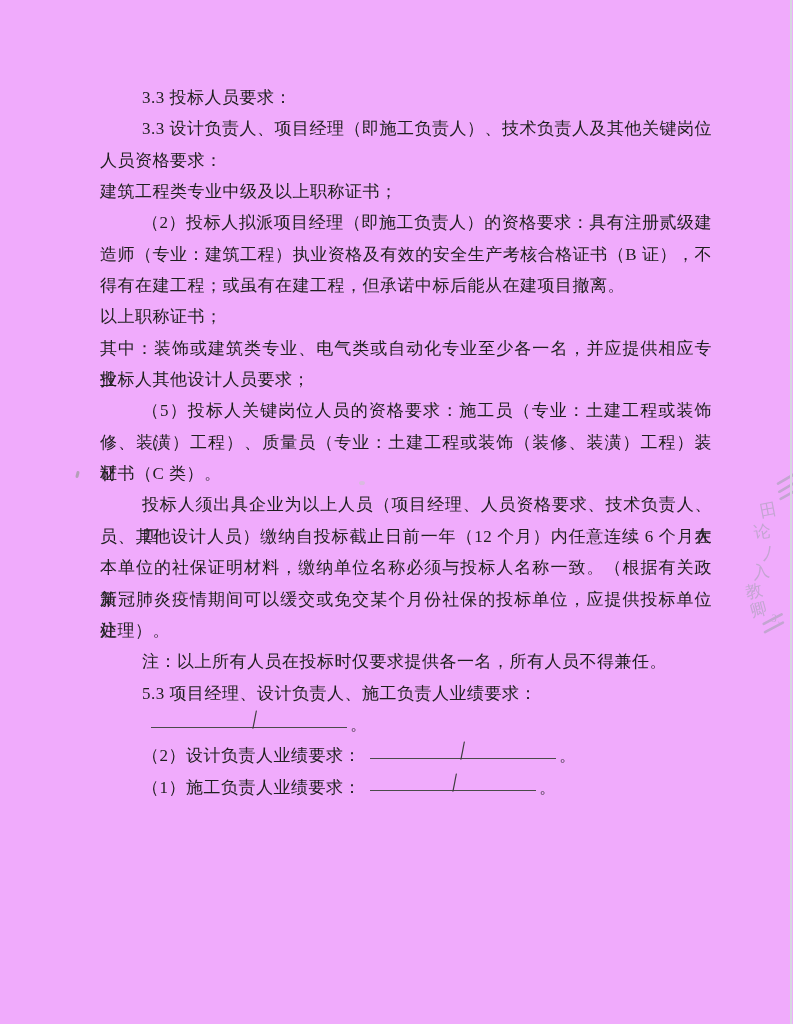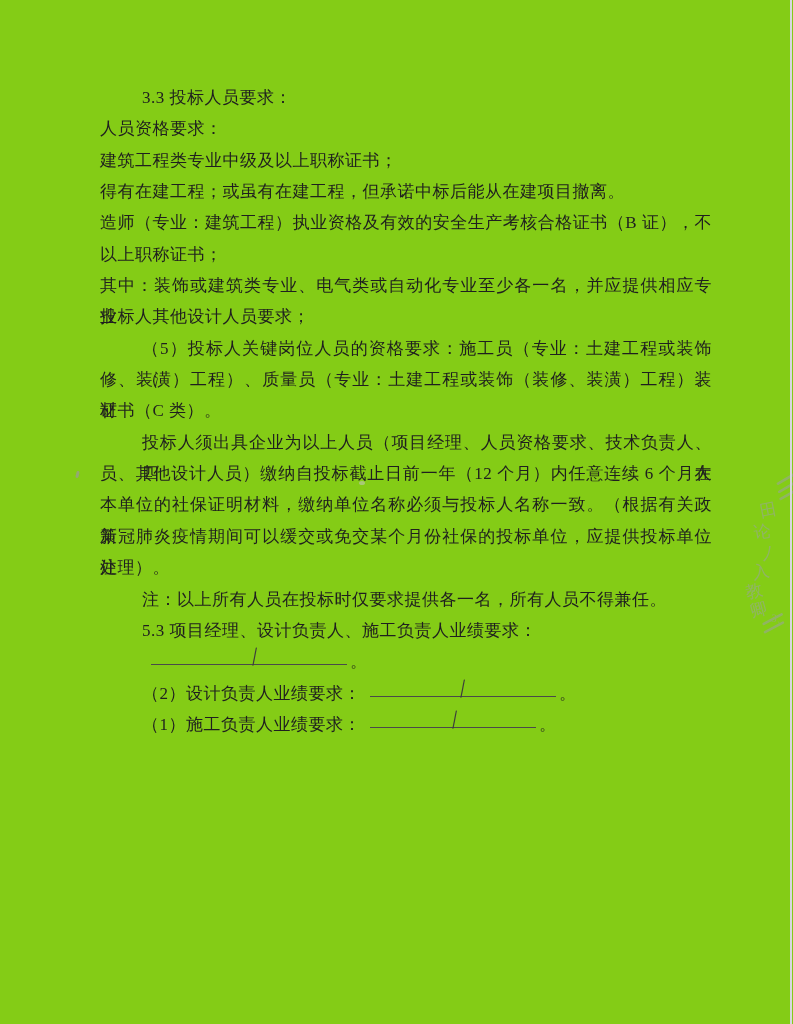--- a/index.html
+++ b/index.html
@@ -1,20 +1,20 @@
 <!DOCTYPE html>
 <html><head>
 <meta charset="utf-8">
 <title>Scanned Document Page</title>
 <style>
   html,body { margin:0; padding:0; background:#ffffff; }
   .page {
     position:relative;
     width:793px; height:1024px;
-    background:#84cc16;
+    background:#f0abfc;
     overflow:hidden;
     font-family:"Liberation Serif","DejaVu Serif",serif;
   }
   .textblock {
     position:absolute;
     left:100px; top:82px; width:612px;
     color:#1f1f1f;
     font-size:17px;
     letter-spacing:0.5px;
   }
@@ -89,30 +89,32 @@
   }
 </style>
 </head>
 <body>
 
 <div class="page">
 
   <div class="textblock">
   <div class="line indent endline">3.3 投标人员要求：</div>
 
+  <div class="line indent fill">3.3 设计负责人、项目经理（即施工负责人）、技术负责人及其他关键岗位</div>
 
   <div class="line endline">人员资格要求：</div>
 
 
   <div class="line endline">建筑工程类专业中级及以上职称证书；</div>
 
+  <div class="line indent fill">（2）投标人拟派项目经理（即施工负责人）的资格要求：具有注册贰级建</div>
+
+  <div class="line fill">造师（专业：建筑工程）执业资格及有效的安全生产考核合格证书（B 证），不</div>
 
   <div class="line endline">得有在建工程；或虽有在建工程，但承诺中标后能从在建项目撤离。</div>
-
-  <div class="line fill">造师（专业：建筑工程）执业资格及有效的安全生产考核合格证书（B 证），不</div>
 
 
   <div class="line endline">以上职称证书；</div>
 
 
   <div class="line fill">其中：装饰或建筑类专业、电气类或自动化专业至少各一名，并应提供相应专业</div>
 
   <div class="line endline">投标人其他设计人员要求；</div>
 
   <div class="line indent fill">（5）投标人关键岗位人员的资格要求：施工员（专业：土建工程或装饰（装</div>

